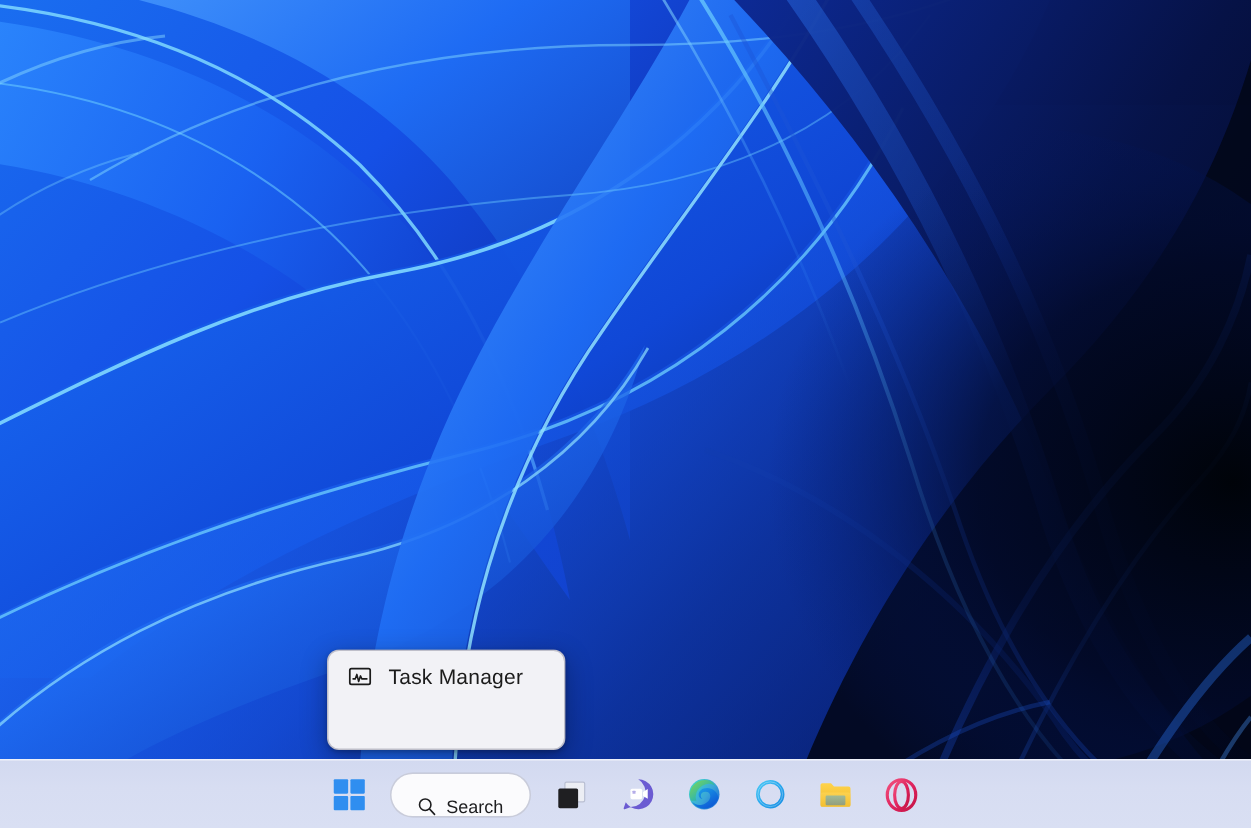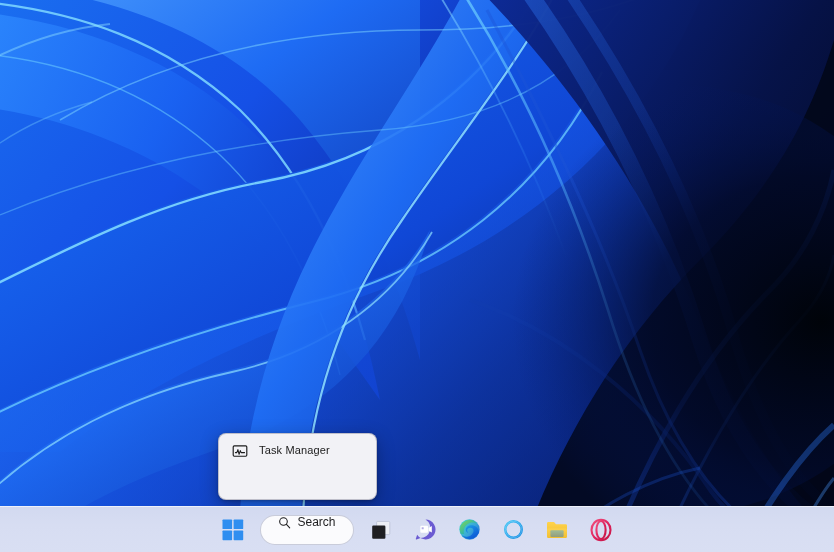--- a/index.html
+++ b/index.html
@@ -57,21 +57,21 @@
   .menu-icon {
     width: 18px;
     height: 18px;
     flex: 0 0 18px;
     display: flex;
     align-items: center;
     justify-content: center;
     margin-right: 10px;
   }
   .menu-label {
-    font-size: 11px;
+    font-size: 14px;
     color: #1b1b1b;
     letter-spacing: 0.15px;
     line-height: 1;
     white-space: nowrap;
   }
 
   
   #taskbar {
     position: absolute;
     left: 0;
@@ -97,21 +97,21 @@
     display: flex;
     align-items: center;
     justify-content: center;
     border-radius: 5px;
     cursor: default;
   }
 
   
   #search-pill {
     display: flex;
-    align-items: flex-start;
+    align-items: flex-end;
     justify-content: center;
     gap: 6px;
     width: 94px;
     height: 30px;
     margin: 0 5px;
     background: #fbfbfd;
     border: 1px solid rgba(160,165,190,0.55);
     border-radius: 16px;
     box-sizing: border-box;
     cursor: default;

